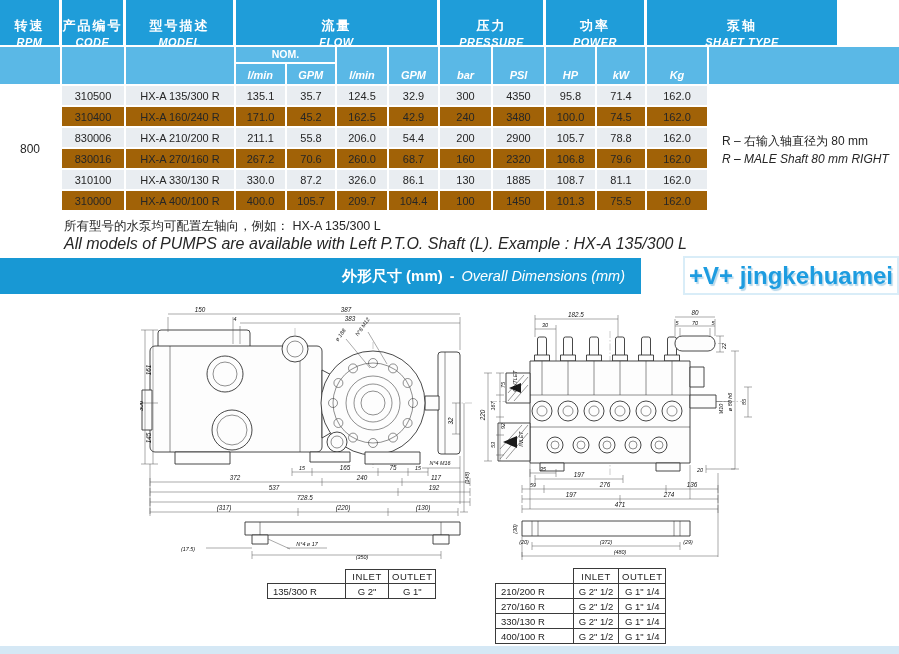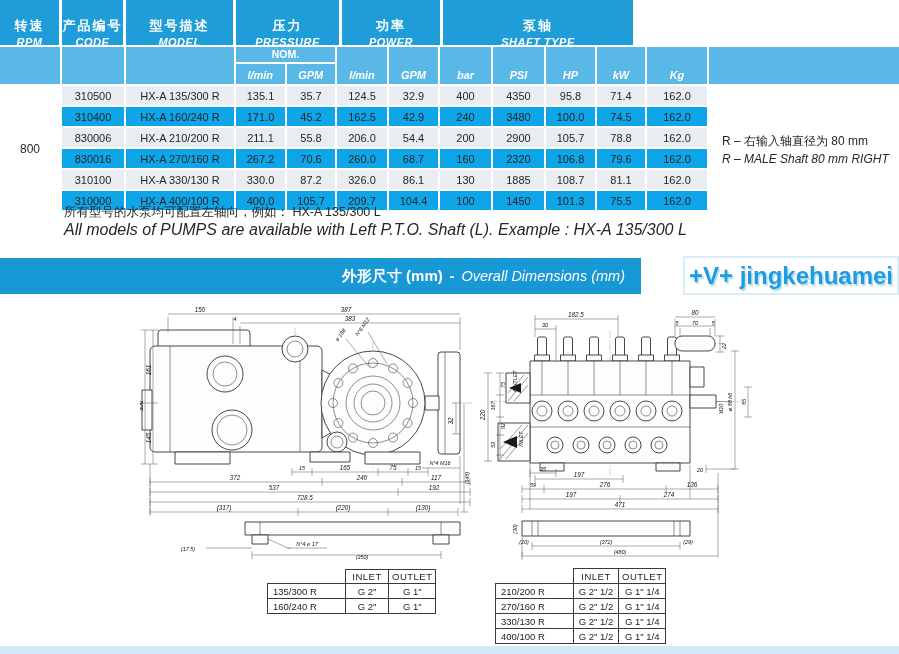--- a/index.html
+++ b/index.html
@@ -27,28 +27,28 @@
              padding-bottom:3px;font-weight:bold;font-style:italic;font-size:11px;}
   .nombot .ub{border-left:2px solid #fff;}
   .data{display:flex;}
   .rpmcell{width:62px;box-sizing:border-box;border-right:2px solid #fff;background:#fff;
            display:flex;align-items:center;justify-content:center;font-size:12px;}
   .rowsbox{display:flex;flex-direction:column;}
   .dr{display:flex;height:21px;}
   .dc{border-right:2px solid #fff;border-bottom:2px solid #fff;box-sizing:border-box;
       display:flex;align-items:center;justify-content:center;font-size:11px;color:#262626;}
   .odd .dc{background:#e9edf1;}
-  .even .dc{background:#0ea5e9;}
+  .even .dc{background:#a16207;}
   .shaftcell{width:190px;box-sizing:border-box;background:#fff;display:flex;
              flex-direction:column;justify-content:center;padding-left:13px;gap:2px;}
   .sn1{font-size:12px;}
   .sn2{font-size:12px;font-style:italic;}
 
   
-  .foot{position:absolute;left:64px;top:204px;line-height:17px;}
+  .foot{position:absolute;left:64px;top:218px;line-height:17px;}
   .fzh{font-size:12.5px;}
   .fen{font-size:16px;font-style:italic;}
 
   
   .banner{position:absolute;left:0;top:258px;width:641px;height:36px;background:#1898d4;
           color:#fff;display:flex;align-items:center;justify-content:flex-end;
           padding-right:16px;box-sizing:border-box;}
   .bzh{font-weight:bold;font-size:15px;}
   .bdash{margin:0 7px;font-weight:bold;font-size:14px;}
   .ben{font-style:italic;font-size:14.5px;text-align:right;}
@@ -91,20 +91,24 @@
           <div class="he">RPM</div>
         </div>
       <div class="hc" style="width:64px">
           <div class="hz">产品编号</div>
           <div class="he">CODE</div>
         </div>
       <div class="hc" style="width:110px">
           <div class="hz">型号描述</div>
           <div class="he">MODEL</div>
         </div>
+      <div class="hc" style="width:204px">
+          <div class="hz">流量</div>
+          <div class="he">FLOW</div>
+        </div>
       <div class="hc" style="width:106px">
           <div class="hz">压力</div>
           <div class="he">PRESSURE</div>
         </div>
       <div class="hc" style="width:101px">
           <div class="hz">功率</div>
           <div class="he">POWER</div>
         </div>
       <div class="hc" style="width:190px">
           <div class="hz">泵轴</div>
@@ -150,21 +154,21 @@
     <div class="data">
       <div class="rpmcell">800</div>
       <div class="rowsbox">
         <div class="dr odd">
           <div class="dc" style="width:64px">310500</div>
           <div class="dc" style="width:110px">HX-A 135/300 R</div>
           <div class="dc" style="width:51px">135.1</div>
           <div class="dc" style="width:50px">35.7</div>
           <div class="dc" style="width:52px">124.5</div>
           <div class="dc" style="width:51px">32.9</div>
-          <div class="dc" style="width:53px">400</div>
+          <div class="dc" style="width:53px">300</div>
           <div class="dc" style="width:53px">4350</div>
           <div class="dc" style="width:51px">95.8</div>
           <div class="dc" style="width:50px">71.4</div>
           <div class="dc" style="width:62px">162.0</div>
         </div>
         <div class="dr even">
           <div class="dc" style="width:64px">310400</div>
           <div class="dc" style="width:110px">HX-A 160/240 R</div>
           <div class="dc" style="width:51px">171.0</div>
           <div class="dc" style="width:50px">45.2</div>
@@ -470,25 +474,20 @@
         <tr style="height:14px">
       <td class="blank"></td>
       <th>INLET</th>
       <th>OUTLET</th>
     </tr>
     <tr style="height:15px">
       <td class="lbl">135/300 R</td>
       <td class="val">G 2"</td>
       <td class="val">G 1"</td>
     </tr>
-    <tr style="height:15px">
-      <td class="lbl">160/240 R</td>
-      <td class="val">G 2"</td>
-      <td class="val">G 1"</td>
-    </tr>
   </tbody>
     </table>
 
   <table class="fit" style="left:495px;top:568px">
     <colgroup>
         <col style="width:78px">
         <col style="width:45px">
         <col style="width:43px">
       </colgroup>
     <tbody>

